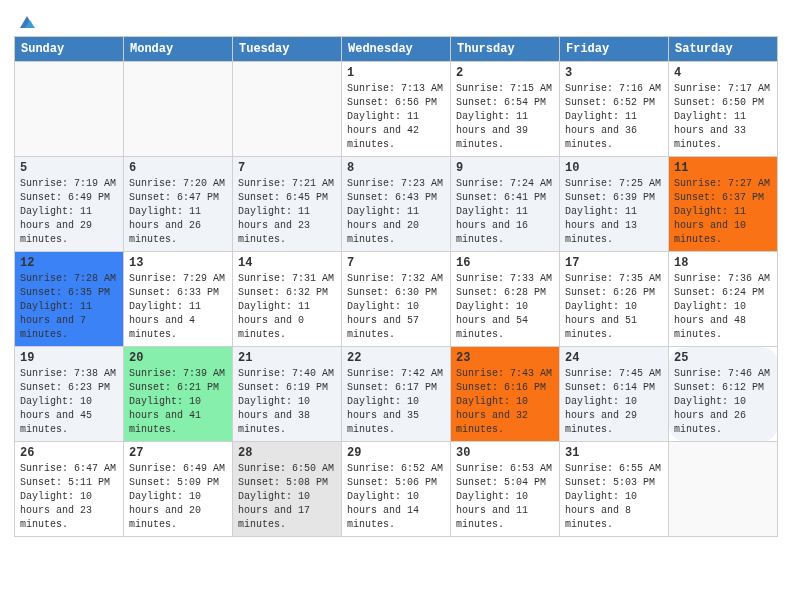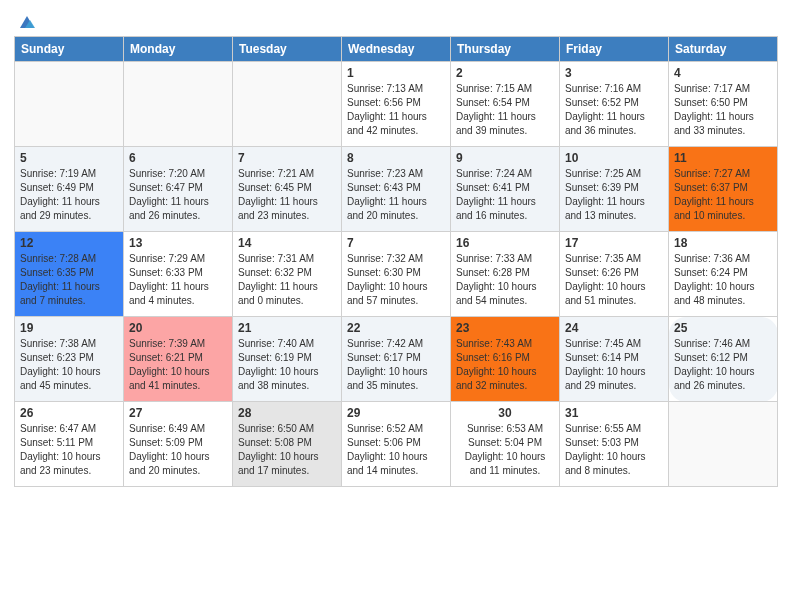--- a/index.html
+++ b/index.html
@@ -8,20 +8,21 @@
       background: #fff;
       width: 792px;
       height: 612px;
       overflow: hidden;
     }
     .page {
       width: 792px;
       height: 612px;
       background: #fff;
       padding: 10px 14px 10px 14px;
+      font-family: Liberation Mono, monospace;
     }
     .header {
       display: flex;
       justify-content: space-between;
       align-items: flex-start;
       margin-bottom: 8px;
     }
     .logo {
       display: flex;
       flex-direction: column;
@@ -216,21 +217,21 @@
           <td style="background: rgb(255, 255, 255);">
             <span class="day-number">18</span>
             <div class="day-info">Sunrise: 7:36 AM<br>Sunset: 6:24 PM<br>Daylight: 10 hours and 48 minutes.</div>
           </td>
         </tr>
         <tr>
           <td style="background: rgb(240, 244, 248);">
             <span class="day-number">19</span>
             <div class="day-info">Sunrise: 7:38 AM<br>Sunset: 6:23 PM<br>Daylight: 10 hours and 45 minutes.</div>
           </td>
-          <td style="background: #fca5a5; margin-left: 41px;">
+          <td style="background: #86efac; margin-left: 41px;">
             <span class="day-number">20</span>
             <div class="day-info">Sunrise: 7:39 AM<br>Sunset: 6:21 PM<br>Daylight: 10 hours and 41 minutes.</div>
           </td>
           <td style="background: rgb(240, 244, 248);">
             <span class="day-number">21</span>
             <div class="day-info">Sunrise: 7:40 AM<br>Sunset: 6:19 PM<br>Daylight: 10 hours and 38 minutes.</div>
           </td>
           <td style="background: rgb(240, 244, 248);">
             <span class="day-number">22</span>
             <div class="day-info">Sunrise: 7:42 AM<br>Sunset: 6:17 PM<br>Daylight: 10 hours and 35 minutes.</div>
@@ -258,21 +259,21 @@
             <div class="day-info">Sunrise: 6:49 AM<br>Sunset: 5:09 PM<br>Daylight: 10 hours and 20 minutes.</div>
           </td>
           <td style="background: #e5e5e5;">
             <span class="day-number">28</span>
             <div class="day-info">Sunrise: 6:50 AM<br>Sunset: 5:08 PM<br>Daylight: 10 hours and 17 minutes.</div>
           </td>
           <td style="background: rgb(255, 255, 255);">
             <span class="day-number">29</span>
             <div class="day-info">Sunrise: 6:52 AM<br>Sunset: 5:06 PM<br>Daylight: 10 hours and 14 minutes.</div>
           </td>
-          <td style="background: rgb(255, 255, 255); text-align: center;">
+          <td style="background: rgb(255, 255, 255);">
             <span class="day-number">30</span>
             <div class="day-info">Sunrise: 6:53 AM<br>Sunset: 5:04 PM<br>Daylight: 10 hours and 11 minutes.</div>
           </td>
           <td style="background: rgb(255, 255, 255); margin-left: 45px;">
             <span class="day-number">31</span>
             <div class="day-info">Sunrise: 6:55 AM<br>Sunset: 5:03 PM<br>Daylight: 10 hours and 8 minutes.</div>
           </td>
           <td class="empty-cell"></td>
         </tr>
       </tbody>

